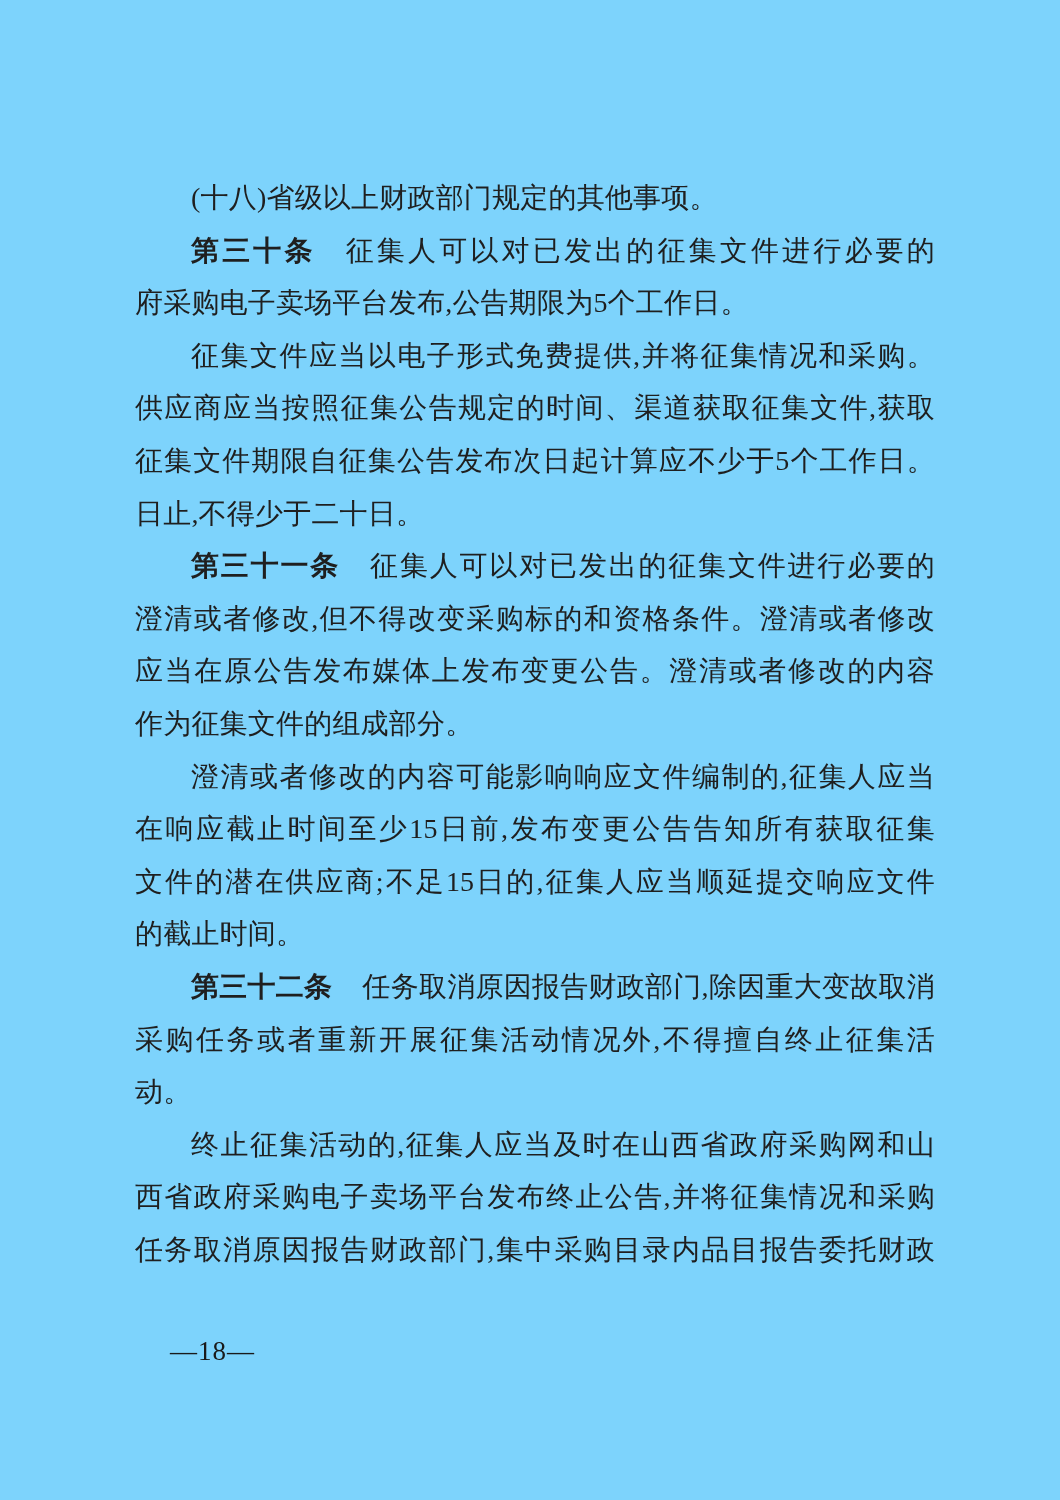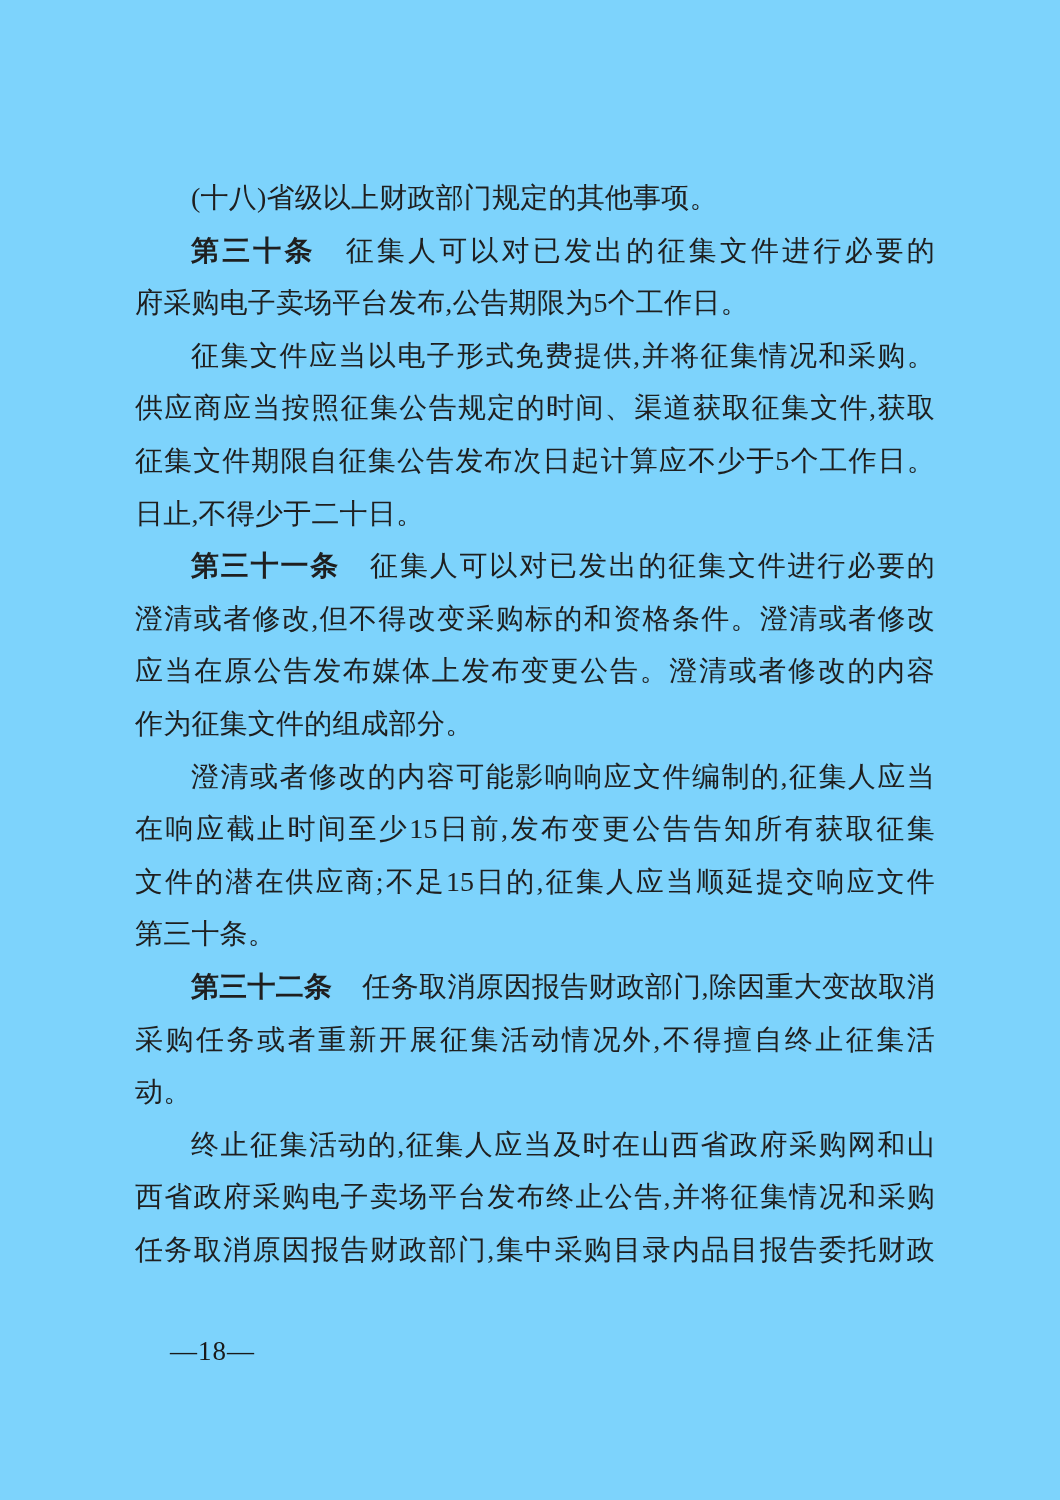--- a/index.html
+++ b/index.html
@@ -85,21 +85,21 @@
     <div class="line fill">应当在原公告发布媒体上发布变更公告。澄清或者修改的内容</div>
 
     <div class="line">作为征集文件的组成部分。</div>
 
     <div class="line indent fill">澄清或者修改的内容可能影响响应文件编制的,征集人应当</div>
 
     <div class="line fill">在响应截止时间至少15日前,发布变更公告告知所有获取征集</div>
 
     <div class="line fill">文件的潜在供应商;不足15日的,征集人应当顺延提交响应文件</div>
 
-    <div class="line">第三十条。</div>
+    <div class="line">的截止时间。</div>
 
     <div class="line indent fill">
       <span class="article-no">第三十二条</span><span>任务取消原因报告财政部门,除因重大变故取消</span>
     </div>
 
     <div class="line fill">采购任务或者重新开展征集活动情况外,不得擅自终止征集活</div>
 
     <div class="line">动。</div>
 
     <div class="line indent fill">终止征集活动的,征集人应当及时在山西省政府采购网和山</div>

